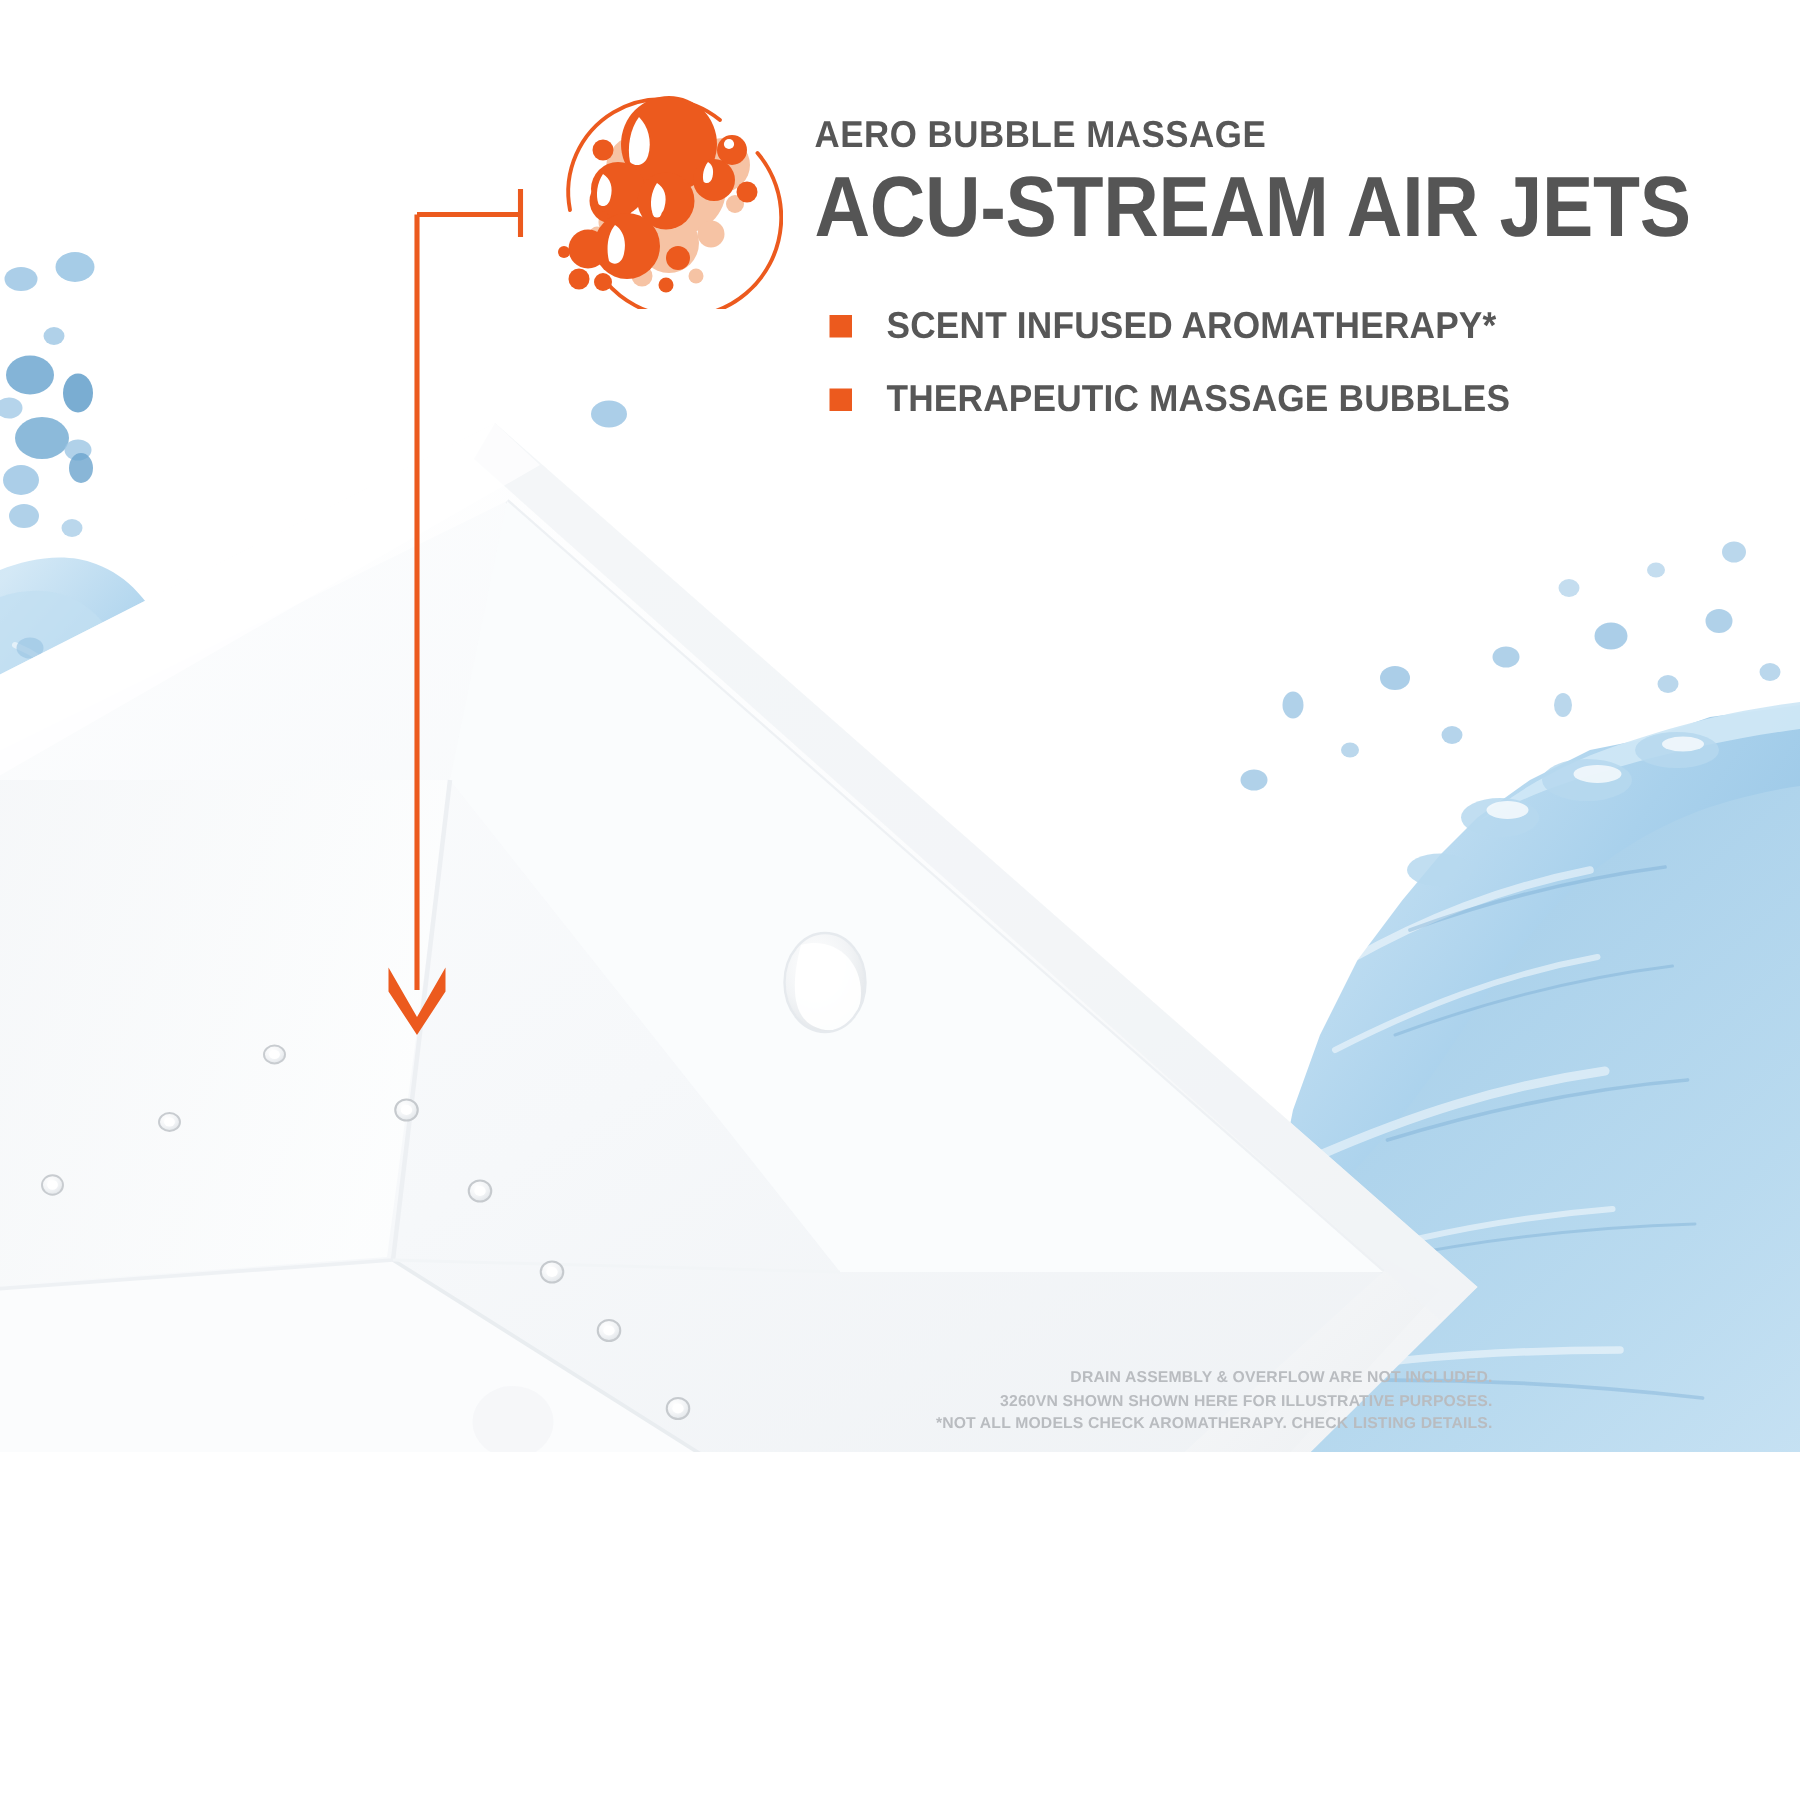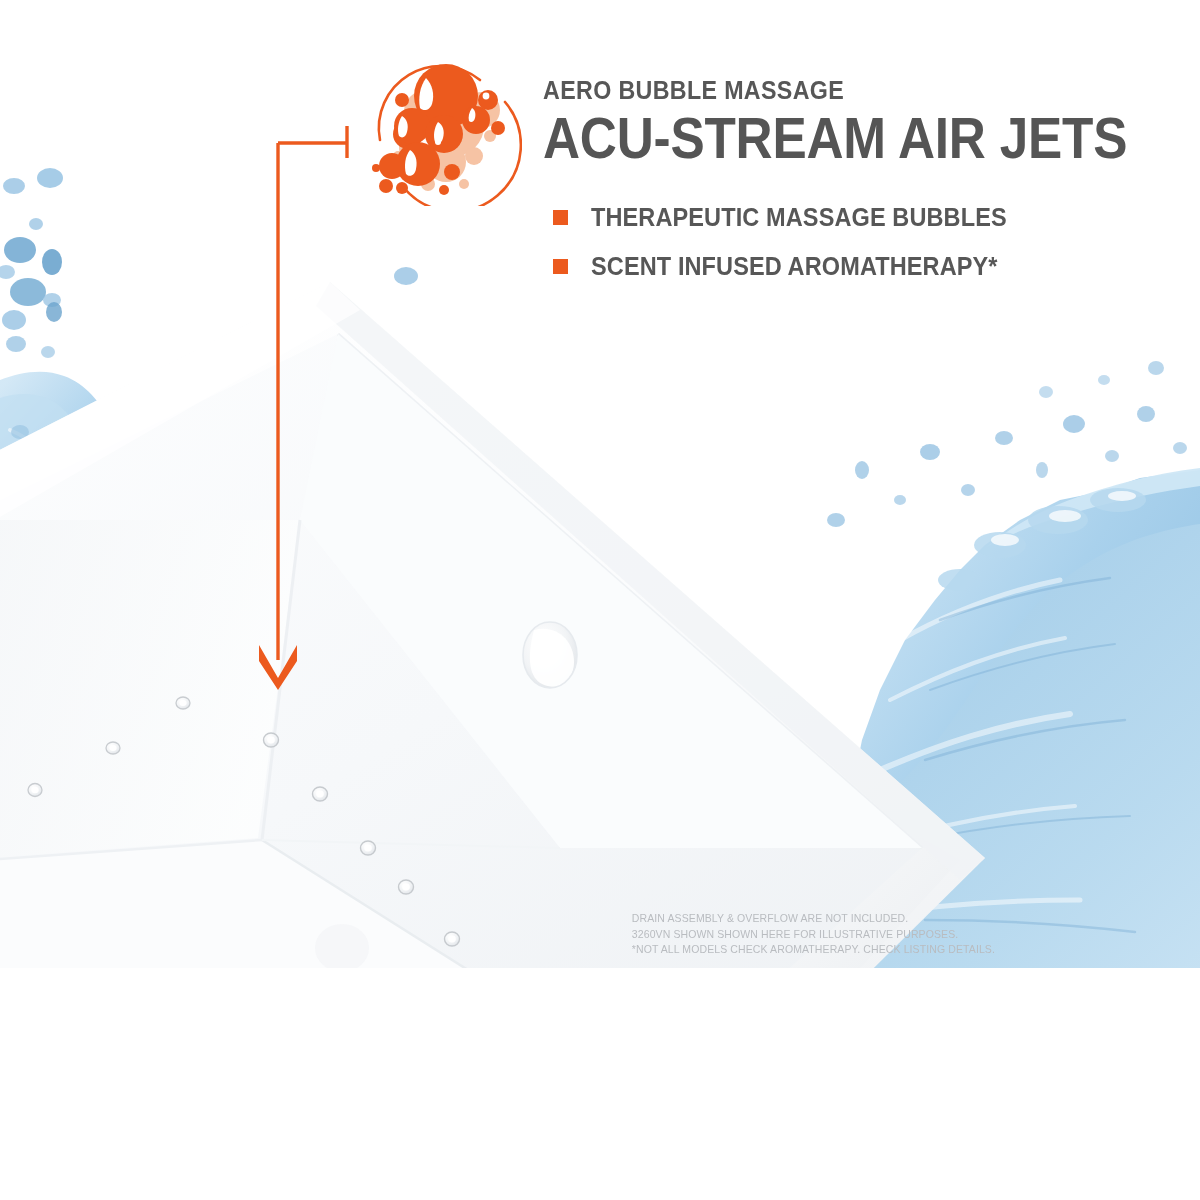--- a/index.html
+++ b/index.html
@@ -83,23 +83,24 @@
     transform:scaleX(.94);
     transform-origin:left center;
     white-space:nowrap;
   }
 
   
   .disclaimer{
     position:absolute;
     right:205px;
     bottom:10px;
+    text-align:right;
     color:#b9bcc0;
     font-size:10.5px;
-    font-weight:400;
+    font-weight:700;
     line-height:1.48;
     letter-spacing:.01em;
     white-space:nowrap;
   }
   .disclaimer div{display:block;}
 </style>
 </head>
 <body>
 
 <div id="stage">
@@ -394,25 +395,25 @@
     </g>
   </svg>
 
   <div class="copy">
     <div class="eyebrow">AERO BUBBLE MASSAGE</div>
     <h1 class="headline">ACU-STREAM AIR JETS</h1>
 
     <ul class="features">
       <li class="feature">
         <span class="fbullet"></span>
-        <span class="flabel">THERAPEUTIC MASSAGE BUBBLES</span>
+        <span class="flabel">SCENT INFUSED AROMATHERAPY*</span>
       </li>
       <li class="feature">
         <span class="fbullet"></span>
-        <span class="flabel">SCENT INFUSED AROMATHERAPY*</span>
+        <span class="flabel">THERAPEUTIC MASSAGE BUBBLES</span>
       </li>
     </ul>
   </div>
 
   <div class="disclaimer">
     <div>DRAIN ASSEMBLY &amp; OVERFLOW ARE NOT INCLUDED.</div>
     <div>3260VN SHOWN SHOWN HERE FOR ILLUSTRATIVE PURPOSES.</div>
     <div>*NOT ALL MODELS CHECK AROMATHERAPY. CHECK LISTING DETAILS.</div>
   </div>
 

